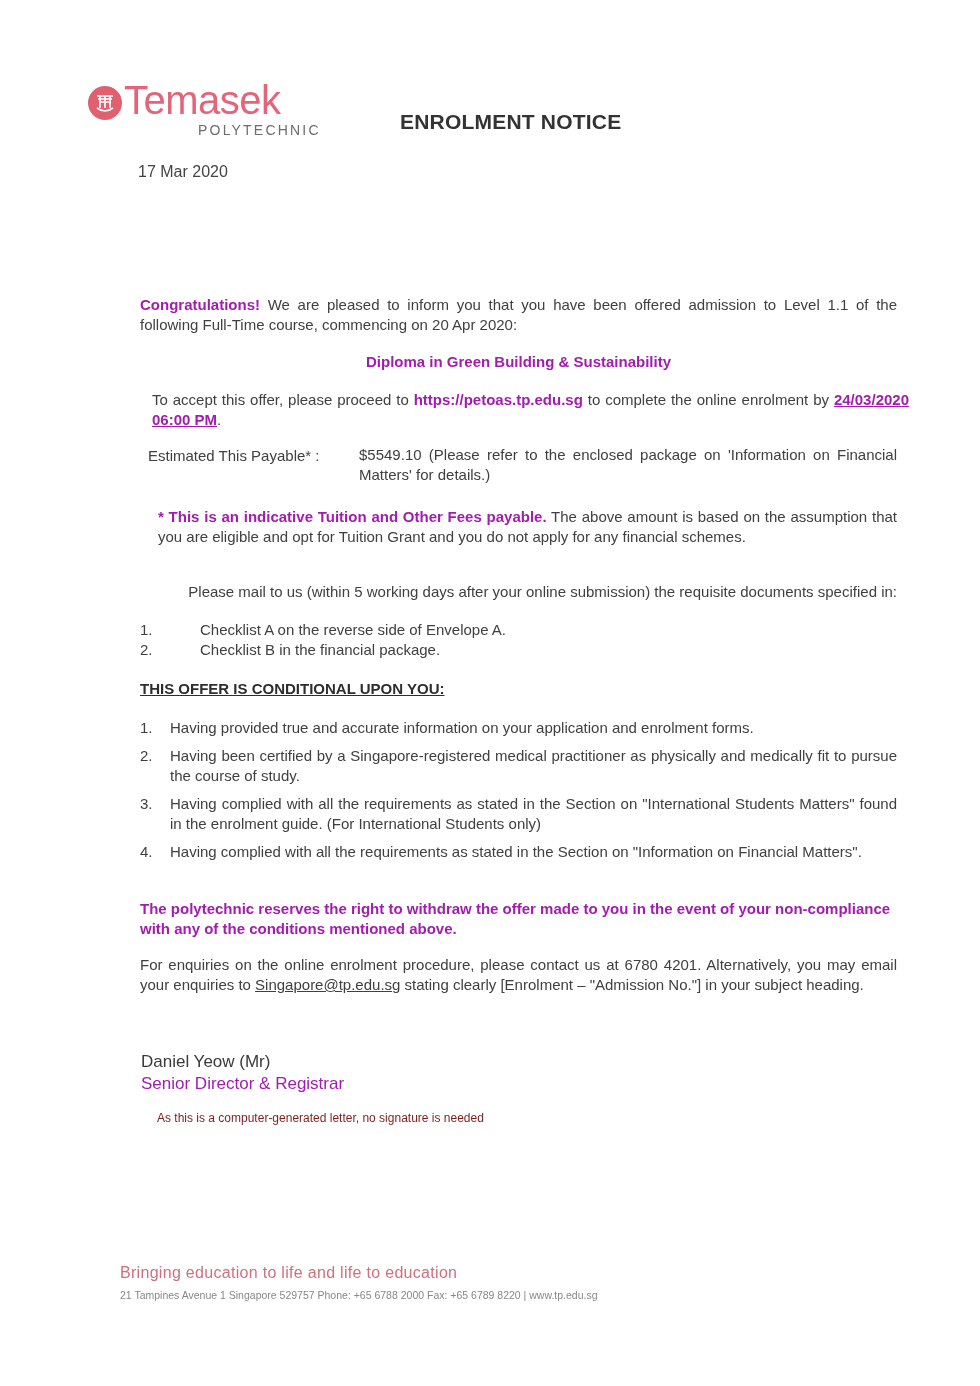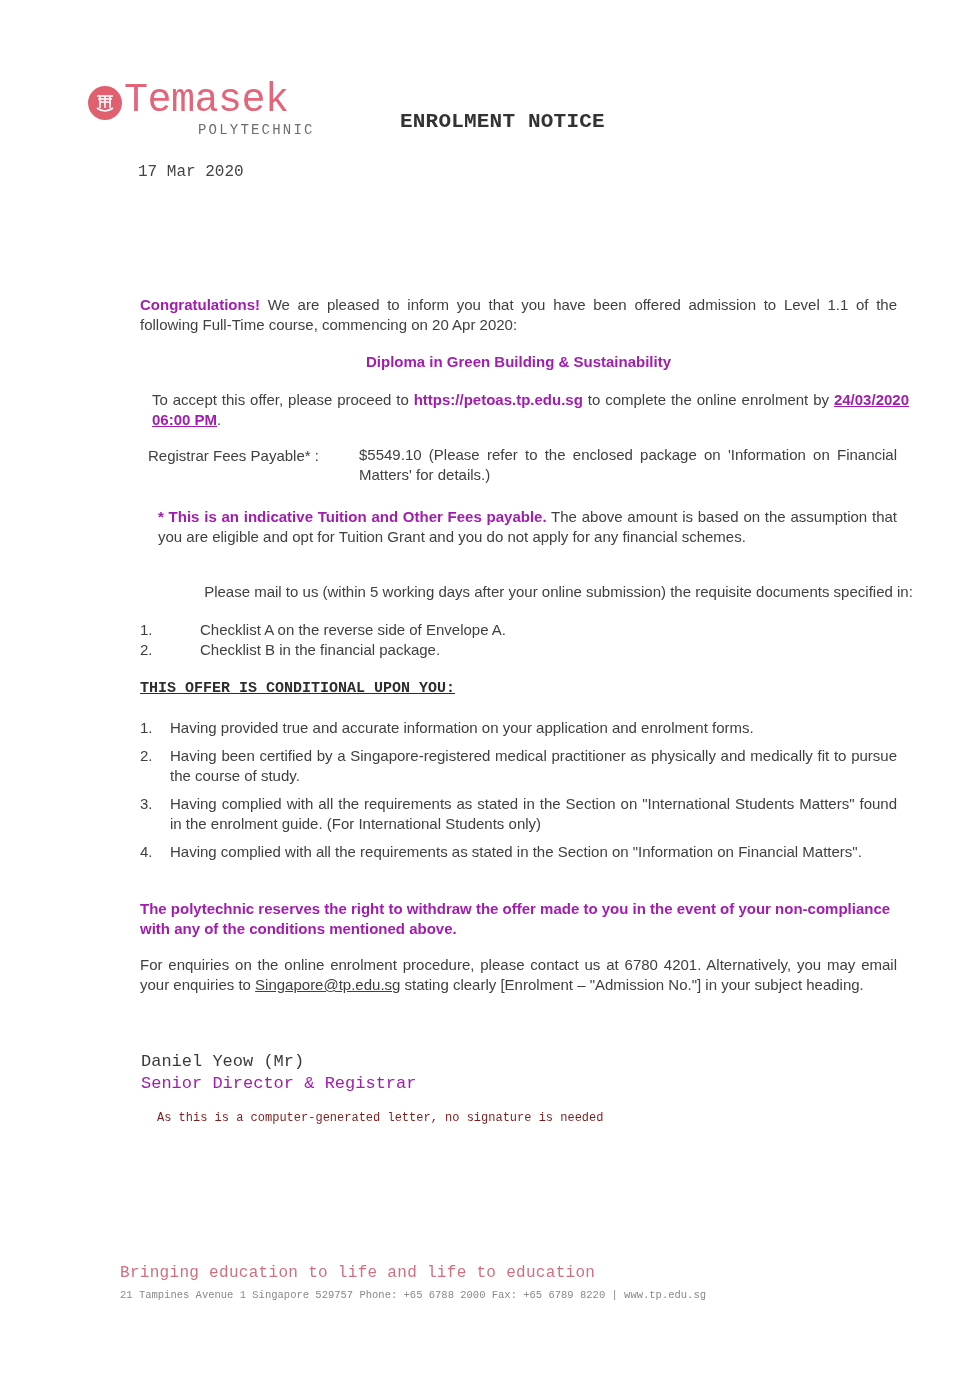--- a/index.html
+++ b/index.html
@@ -1,20 +1,20 @@
 <!DOCTYPE html>
 <html><head>
 <meta charset="utf-8">
 <style>
   html, body { margin: 0; padding: 0; background: #ffffff; }
   body {
     width: 980px; height: 1386px; position: relative; overflow: hidden;
     font-family: "Liberation Sans", sans-serif; color: #3a3a3a;
   }
-  .abs { position: absolute; font-family: Liberation Mono, monospace; }
+  .abs { position: absolute; }
   .logo { left: 88px; top: 80px; width: 210px; height: 62px; }
   .logo-mark { position: absolute; left: 0; top: 6px; width: 34px; height: 34px; border-radius: 50%; background: #e0606f; }
   .logo-mark svg { width: 34px; height: 34px; display: block; }
   .logo-word { position: absolute; left: 36px; top: -2px; font-size: 40px; color: #e2657a; letter-spacing: -0.5px; }
   .logo-sub { position: absolute; left: 110px; top: 42px; font-size: 14px; letter-spacing: 2.2px; color: #6d6d6d; }
   .title { left: 400px; top: 110px; font-size: 21px; font-weight: bold; color: #333; letter-spacing: 0.2px; }
   .date { left: 138px; top: 163px; font-size: 16px; color: #444; }
 
   .p { position: absolute; left: 140px; width: 757px; font-size: 15px; line-height: 20px; color: #404040; text-align: justify; }
   .b { font-weight: bold; color: #a21caf; }
@@ -62,28 +62,28 @@
 <div class="p" style="top:295px;">
   <span class="b">Congratulations!</span><span> We are pleased to inform you that you have been offered admission to Level 1.1 of the following Full-Time course, commencing on 20 Apr 2020:</span>
 </div>
 
 <div class="p center b" style="top:352px;">Diploma in Green Building &amp; Sustainability</div>
 
 <div class="p" style="top:390px;margin-left:12px;">
   <span>To accept this offer, please proceed to </span><span class="b">https://petoas.tp.edu.sg</span><span> to complete the online enrolment by </span><span class="b u">24/03/2020 06:00 PM</span><span>.</span>
 </div>
 
-<div class="fees-label">Registrar Fees Payable* :</div>
+<div class="fees-label">Estimated This Payable* :</div>
 <div class="fees-value">$5549.10 (Please refer to the enclosed package on 'Information on Financial Matters' for details.)</div>
 
 <div class="p note">
   <span class="b">* This is an indicative Tuition and Other Fees payable.</span><span> The above amount is based on the assumption that you are eligible and opt for Tuition Grant and you do not apply for any financial schemes.</span>
 </div>
 
-<div class="p" style="top:582px; text-align:center;margin-left:40px;">Please mail to us (within 5 working days after your online submission) the requisite documents specified in:</div>
+<div class="p" style="top:582px; text-align:right;">Please mail to us (within 5 working days after your online submission) the requisite documents specified in:</div>
 <div class="doc-list">
   <div class="doc-row">
     <span class="doc-num">1.</span>
     <span>Checklist A on the reverse side of Envelope A.</span>
   </div>
   <div class="doc-row">
     <span class="doc-num">2.</span>
     <span>Checklist B in the financial package.</span>
   </div>
 </div>

